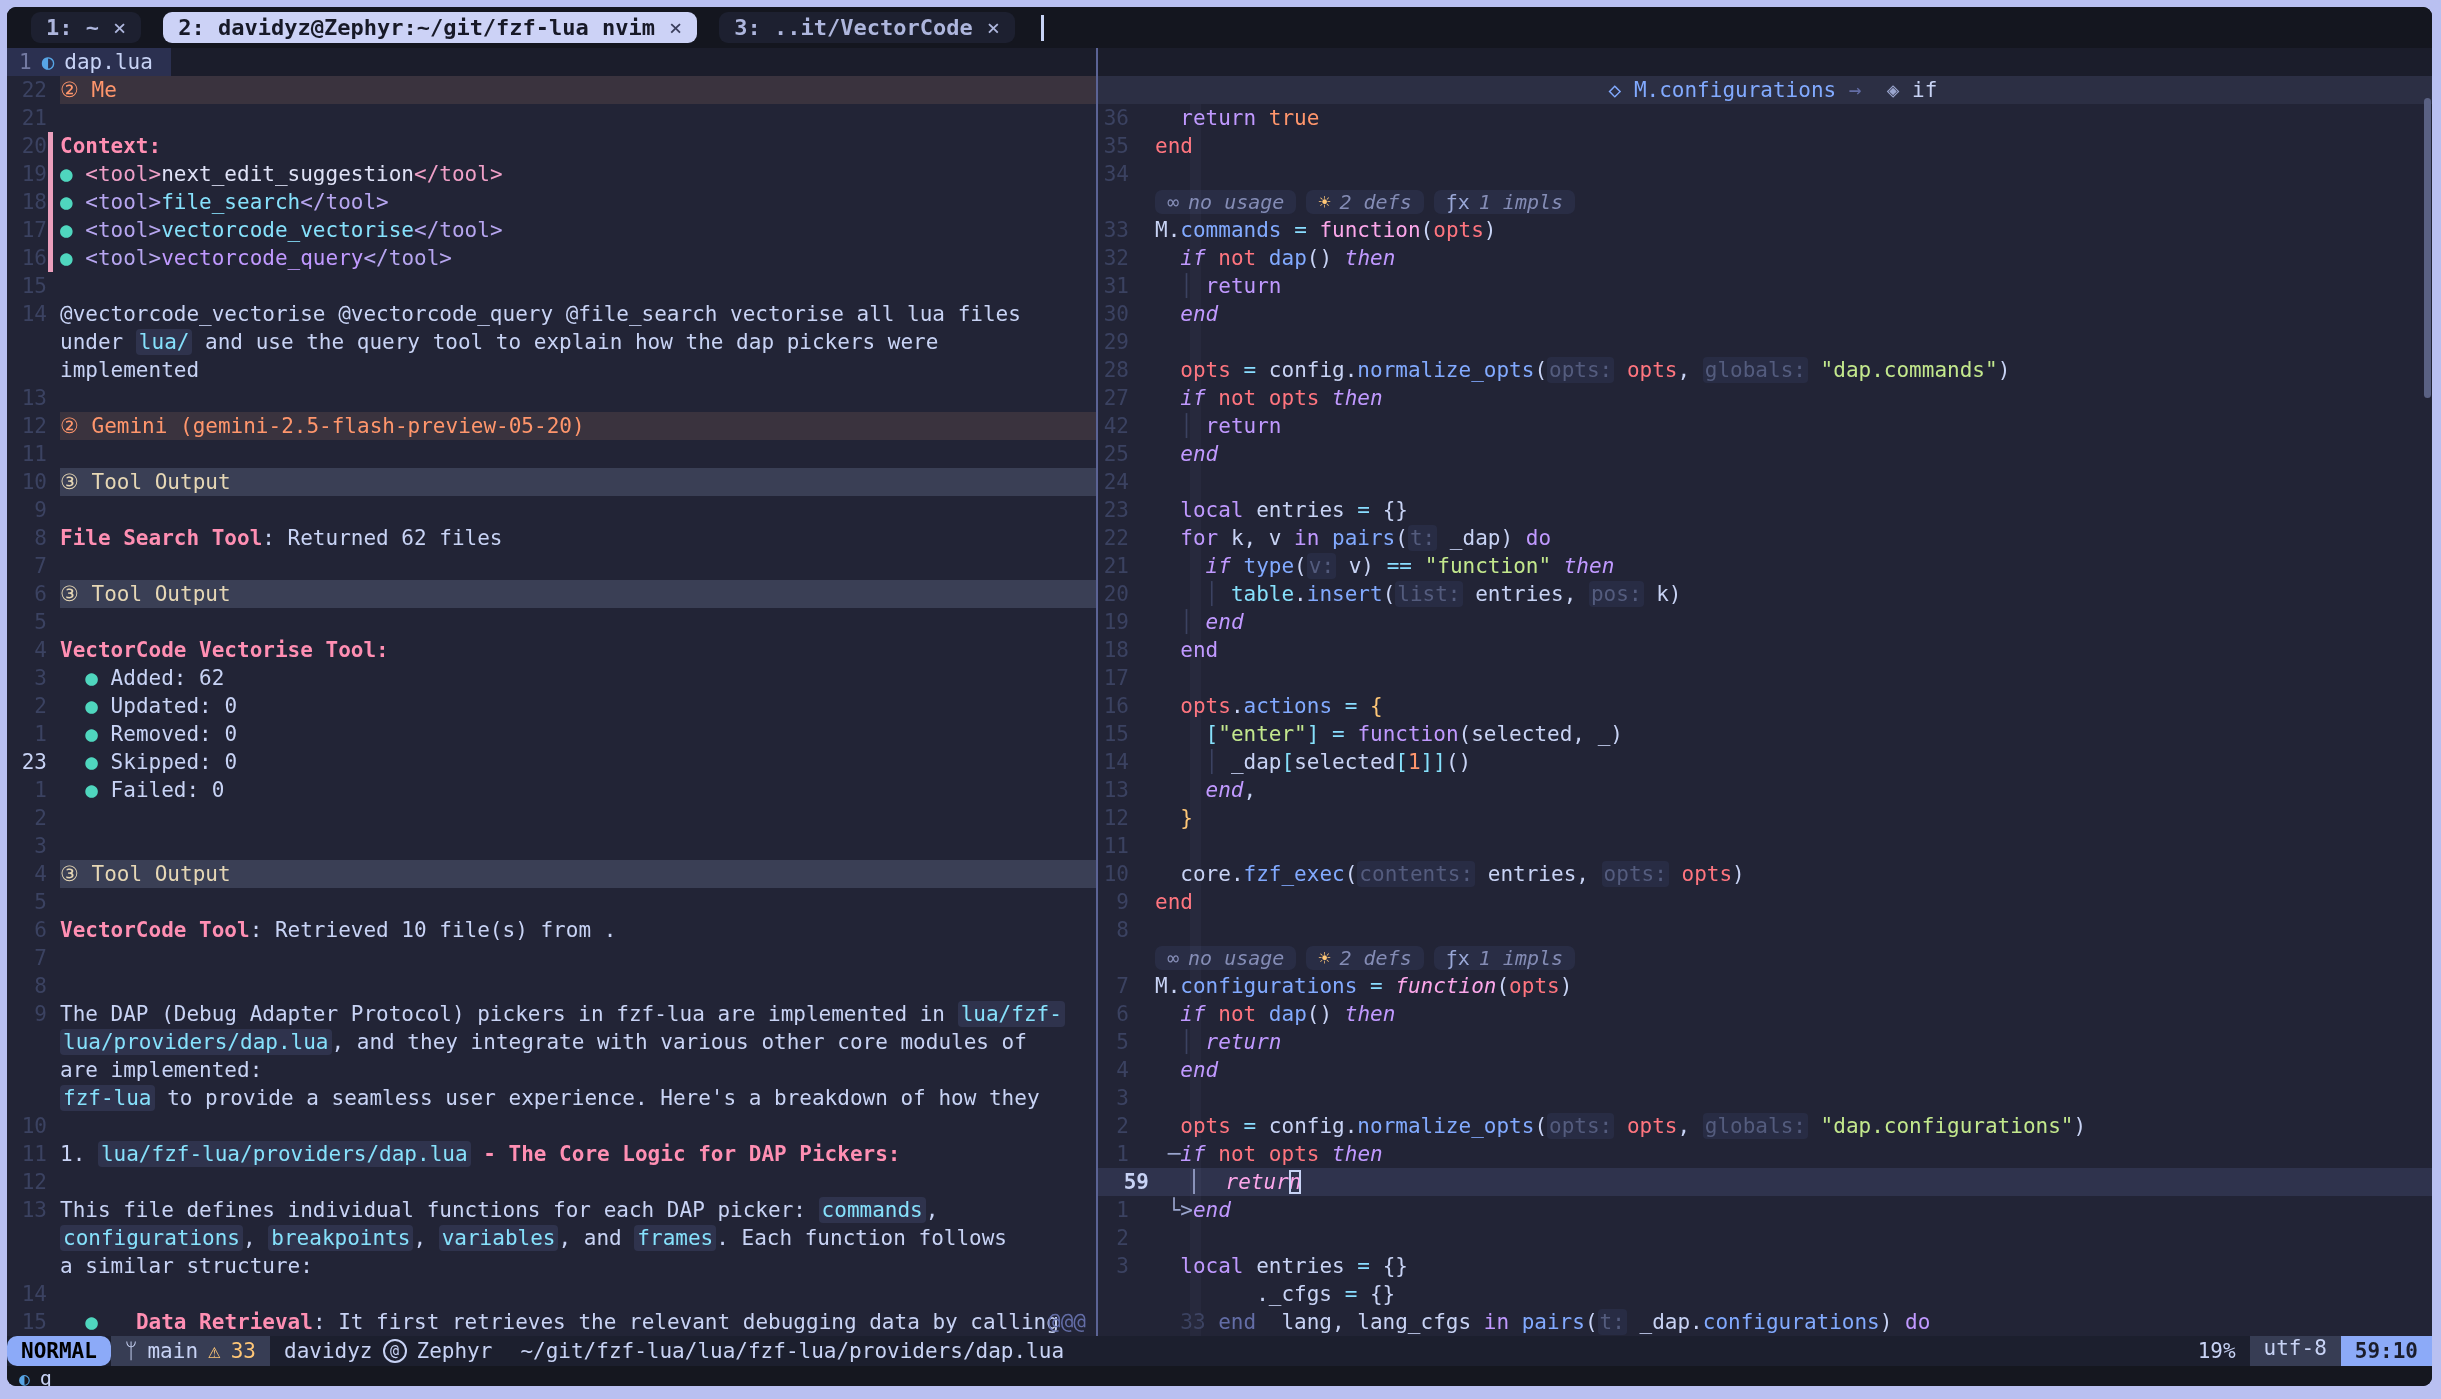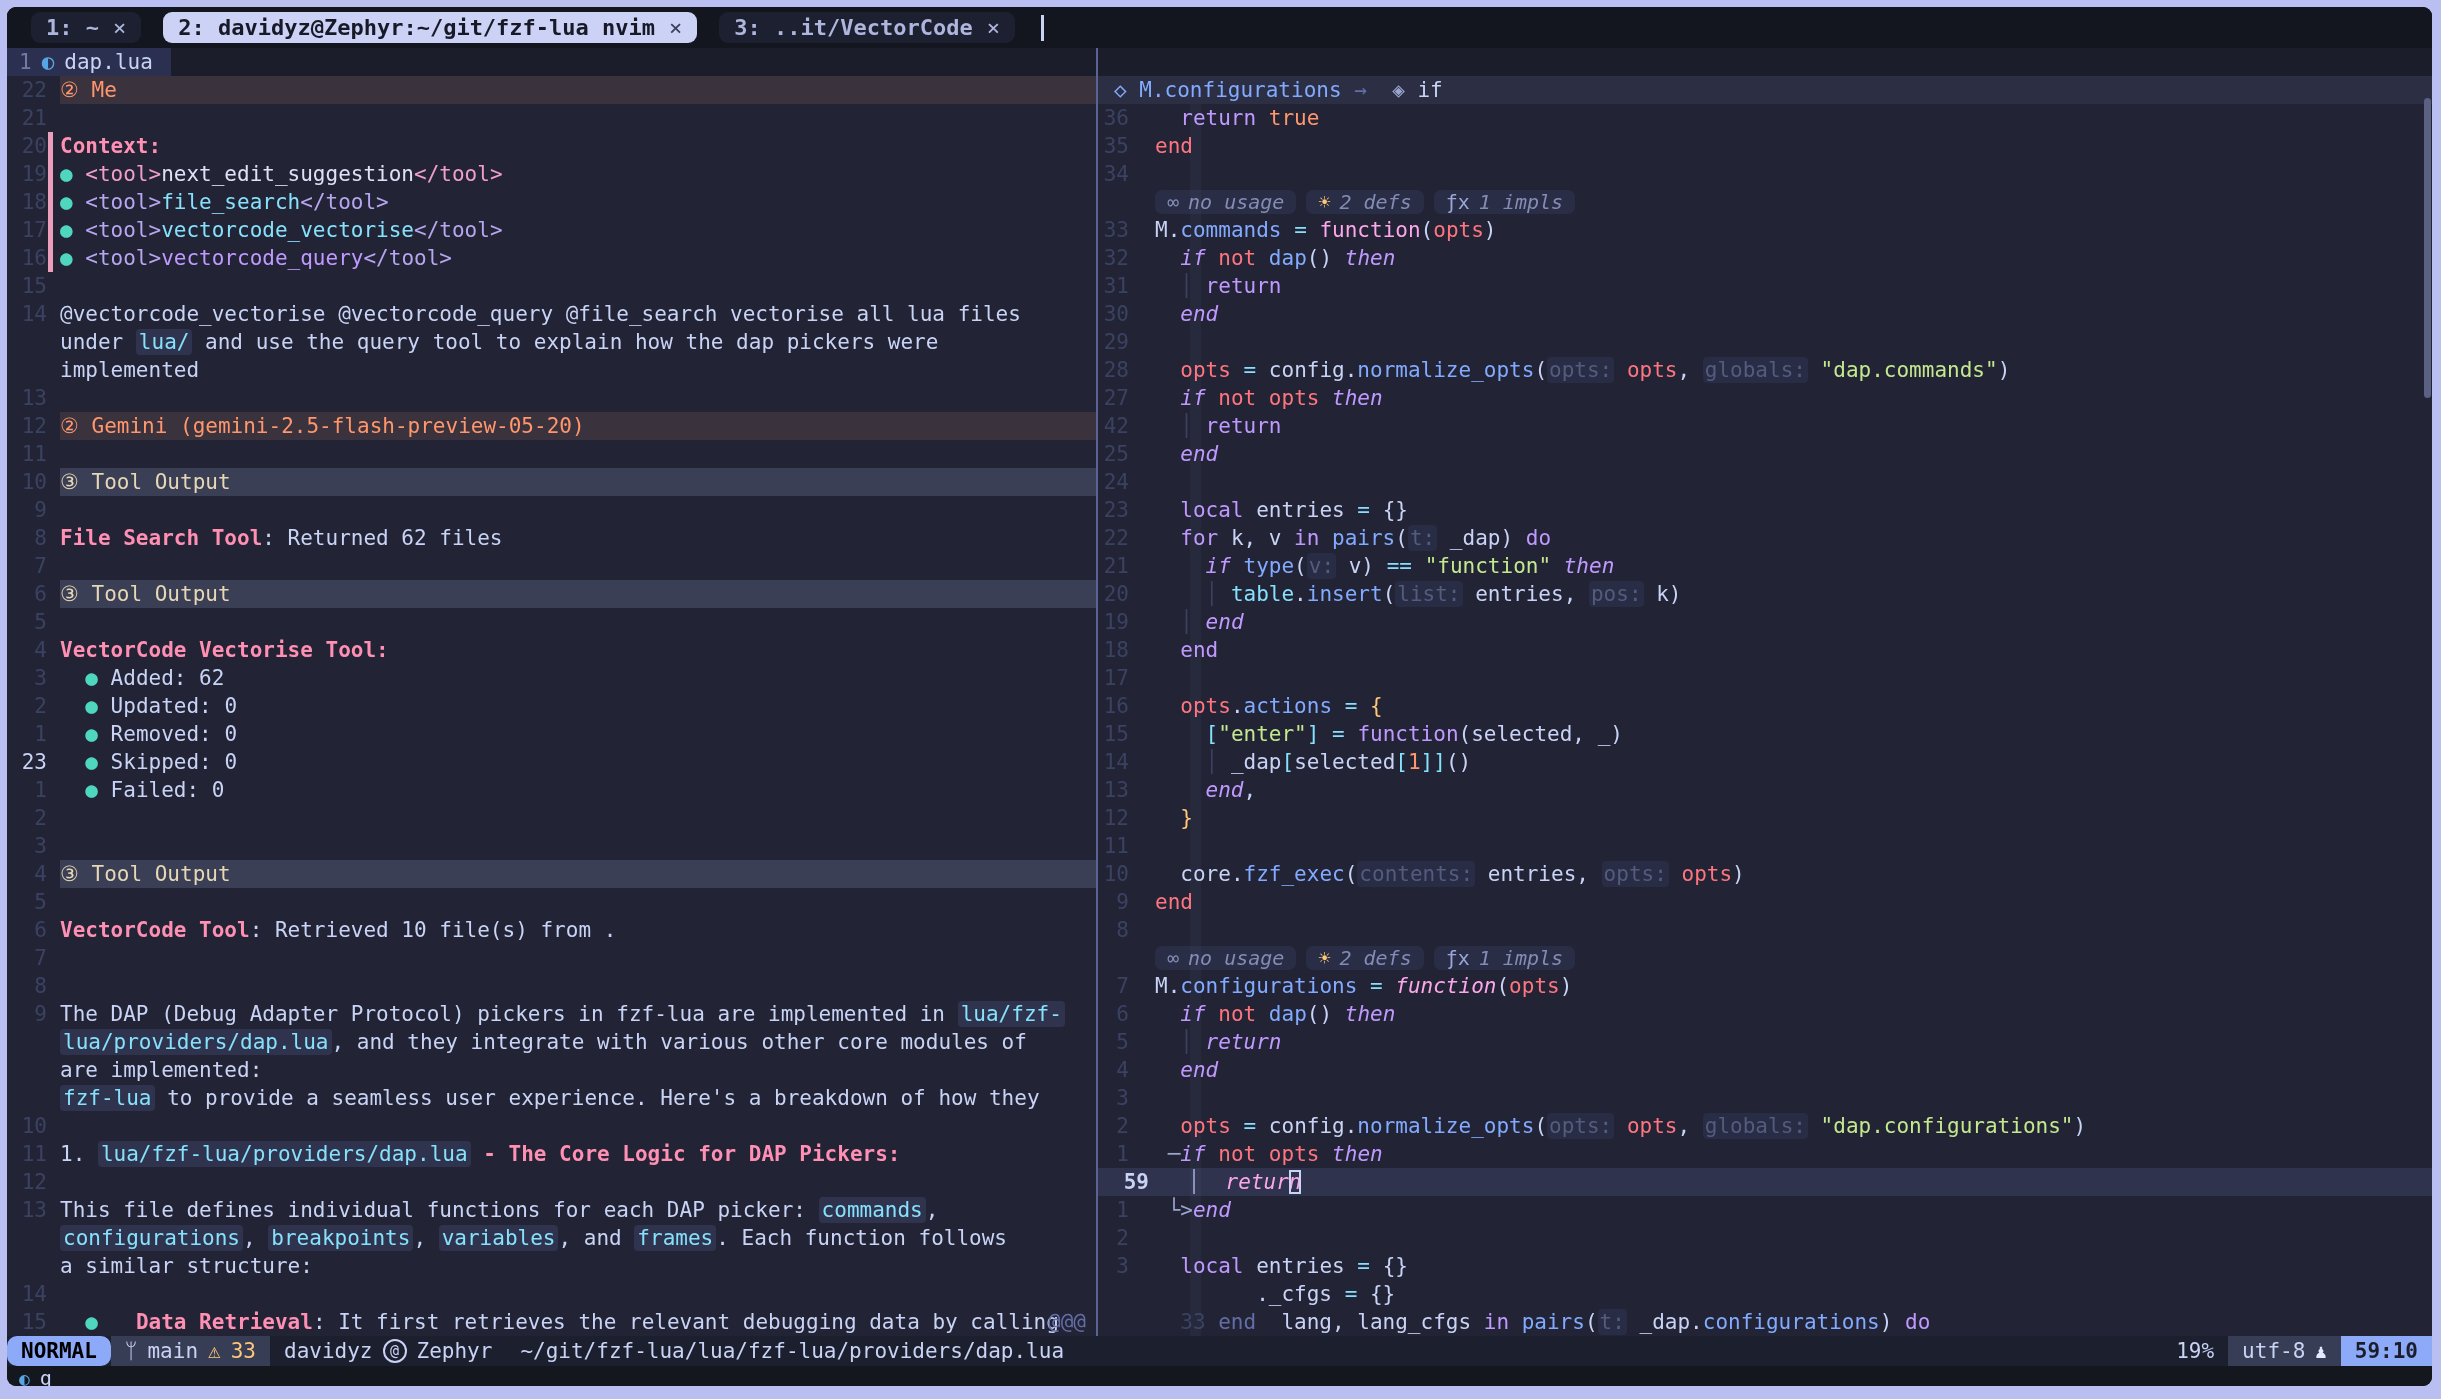--- a/index.html
+++ b/index.html
@@ -35,21 +35,21 @@
   .row.cur .nr { color:var(--fg); font-weight:bold;margin-left:20px; }
   .lsign { flex:none; width:6px; margin-right:7px; position:relative; }
   .lsign.on::after { content:''; position:absolute; left:1px; top:0; bottom:0; width:5px; background:var(--signPink); }
   .content { flex:1; white-space:pre; overflow:hidden; position:relative; }
   .right .content { margin-left:13px; }
   .content.hdr-warm { background:var(--hdrWarmBg); }
   .content.hdr-cool { background:var(--hdrCoolBg); }
   .tail { position:absolute; right:10px; top:0; color:var(--dim); }
 
   
-  .row.winbar { background:var(--winbarBg); }
+  .row.winbar { background:var(--winbarBg);text-align:center; }
   .row.winbar .content { margin-left:0; padding-left:16px; }
   .bchip { display:inline-flex; align-items:center; gap:10px; background:#2b3050; height:28px;
            padding:0 18px 0 12px; color:var(--fg); }
   .bchip .bnum { color:#737aa2; }
   .bchip .bico { color:var(--luaIcon); }
 
   
   .s-fg{color:var(--fg)} .s-wfg{color:#dfe2f7} .s-dim{color:var(--dim)} .s-gut{color:var(--gutter)}
   .s-guide{color:var(--gutter)} .s-scope{color:var(--scope)}
   .s-teal{color:var(--teal)} .s-purple{color:var(--purple)} .s-purpleI{color:var(--purple);font-style:italic}
@@ -75,21 +75,21 @@
   
   .status { flex:none; height:30px; background:var(--statusBg); display:flex; align-items:center;
             font-size:21px; color:var(--fg); }
   .seg { display:inline-flex; align-items:center; height:30px; padding:0 14px; gap:10px; white-space:pre; }
   .seg.mode { background:var(--accent); color:#000000; font-weight:bold; border-radius:10px; }
   .seg.git { background:var(--segBg); }
   .warn { color:var(--yellow); }
   .at-circle { display:inline-flex; align-items:center; justify-content:center; width:24px; height:24px;
                border:2px solid var(--fg); border-radius:50%; font-size:15px; }
   .spacer { flex:1; }
-  .seg.enc { background:var(--segBg); }
+  .seg.enc { background:var(--segBg);flex-direction:column; }
   .seg.pos { background:var(--accent); color:#1b1d2b; font-weight:bold; }
   .penguin { color:#e4e9ff; font-size:19px; }
 
   
   .cmd { flex:1; display:flex; align-items:center; gap:10px; padding-left:12px; background:#15171f;
          font-size:20px; color:var(--fg); }
   .cmdlua { color:var(--luaIcon); font-size:18px; }
 </style>
 </head>
 <body>

